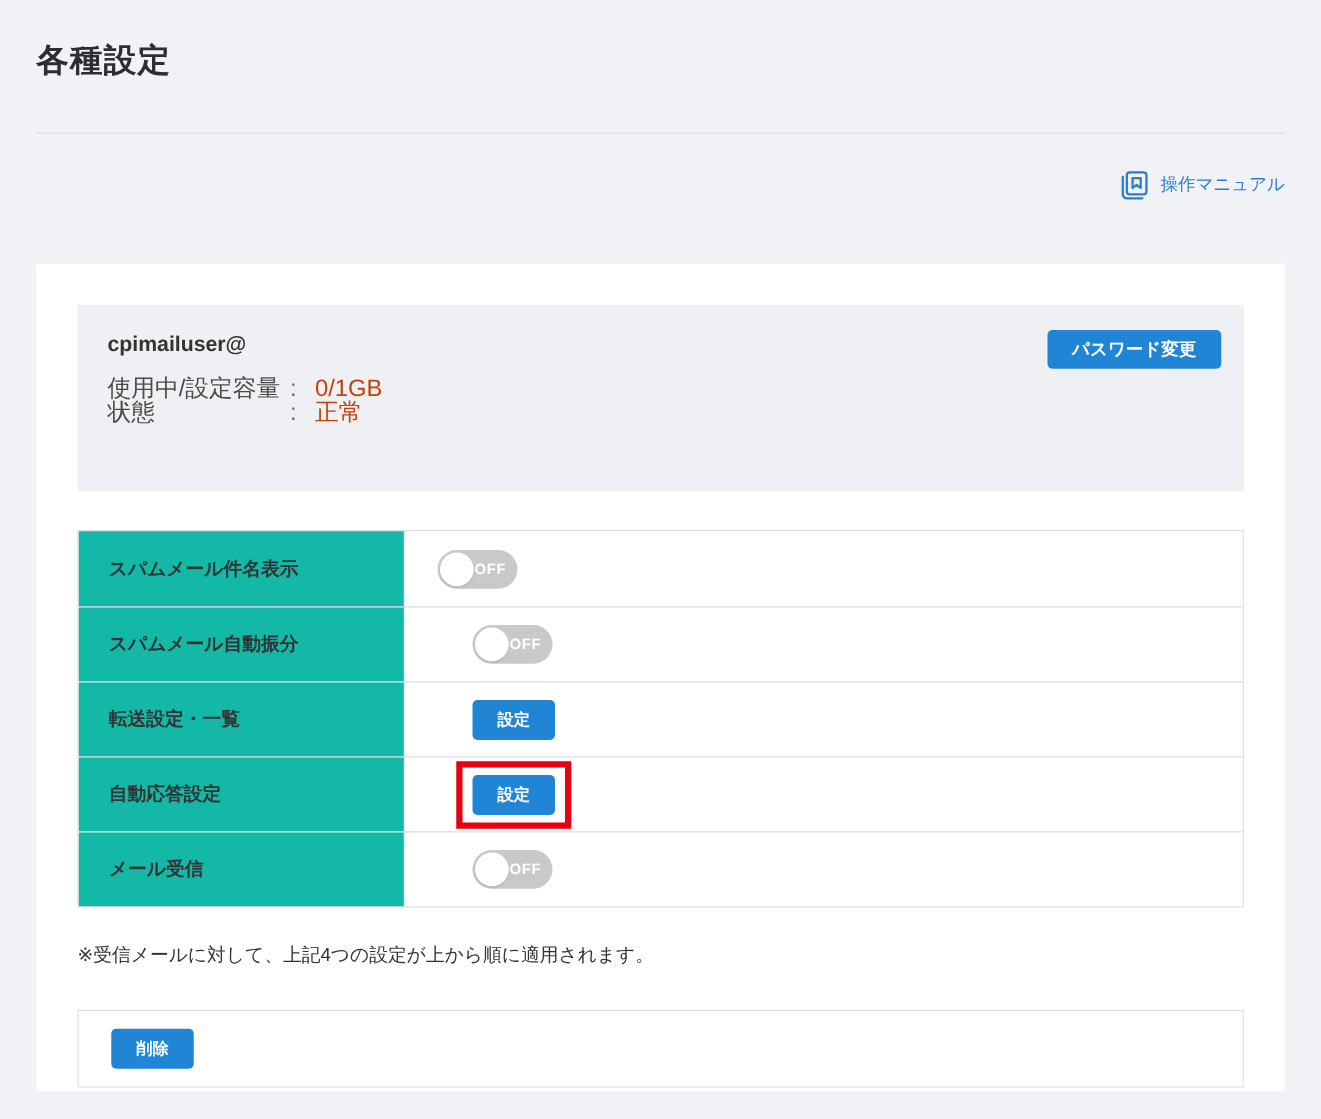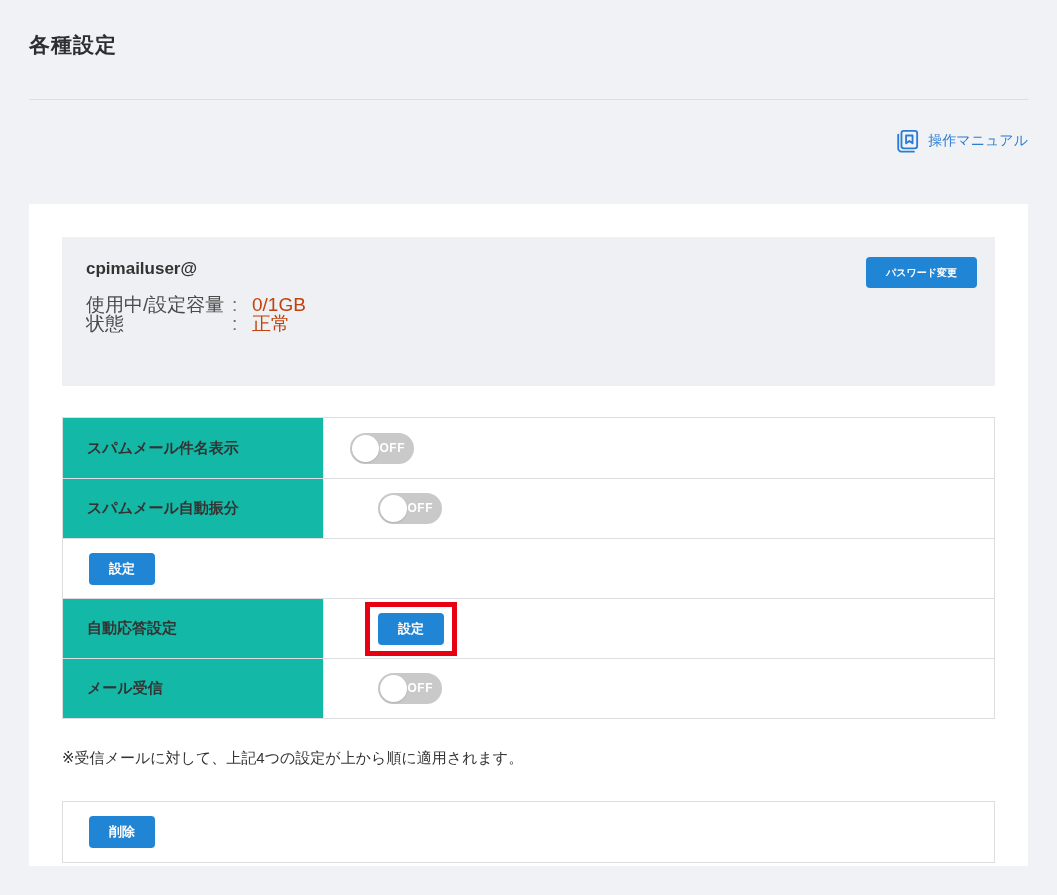--- a/index.html
+++ b/index.html
@@ -13,21 +13,21 @@
   html,body{margin:0;padding:0;}
   body{
     width:1057px;height:895px;overflow:hidden;
     background:#f0f2f5;
     font-family:"Liberation Sans","DejaVu Sans",sans-serif;
     color:#333;
   }
   .container{margin:0 29px;}
   .page-title{
     margin:0;padding-top:31px;
-    font-size:21px;font-weight:bold;color:#2c2e33;letter-spacing:1px;
+    font-size:26px;font-weight:bold;color:#2c2e33;letter-spacing:1px;
   }
   .divider{
     border:none;border-top:1px solid #dcdee2;
     margin:40px 0 0 0;
   }
   .manual-row{
     display:flex;justify-content:flex-end;align-items:center;
     margin-top:26px;height:30px;text-align:center;
   }
   .manual-link{
@@ -47,21 +47,21 @@
   .account-name{font-size:17px;font-weight:bold;color:#333;line-height:20px;}
   .account-details{margin-top:16px;font-size:19px;color:#4a4a4a;}
   .detail-row{display:flex;line-height:19px;}
   .detail-label{width:146px;}
   .detail-sep{width:10px;text-align:left;color:#6a6a6a;}
   .detail-value{margin-left:10px;color:#c2410c;}
   .password-btn{
     position:absolute;top:20px;right:18px;
     height:31px;padding:0 20px;
     background:var(--primary-blue);color:#fff;border:none;border-radius:4px;
-    font-family:inherit;font-size:10px;font-weight:bold;cursor:pointer;
+    font-family:inherit;font-size:14px;font-weight:bold;cursor:pointer;
   }
   
   .settings-table{margin-top:31px;border:1px solid var(--border-gray);}
   .delete-table{margin-top:33px;border:1px solid var(--border-gray);}
   .setting-row{display:flex;height:60px;background:#fff;}
   .setting-row + .setting-row{border-top:1px solid var(--border-gray);gap:28px;}
   .cell-label{
     width:261px;flex:0 0 261px;background:#14b8a6;
     display:flex;align-items:center;padding-left:24px;
     font-size:15px;font-weight:bold;color:#333;
@@ -152,20 +152,23 @@
             <span>スパムメール自動振分</span>
           </div>
           <div class="cell-control">
             <div class="toggle">
               <span class="toggle-knob"></span>
               <span class="toggle-label">OFF</span>
             </div>
           </div>
         </div>
         <div class="setting-row">
+          <div class="cell-label">
+            <span>転送設定・一覧</span>
+          </div>
           <div class="cell-control">
             <button class="btn-blue">設定</button>
           </div>
         </div>
         <div class="setting-row">
           <div class="cell-label">
             <span>自動応答設定</span>
           </div>
           <div class="cell-control">
             <div class="highlight-box"><button class="btn-blue">設定</button></div>

